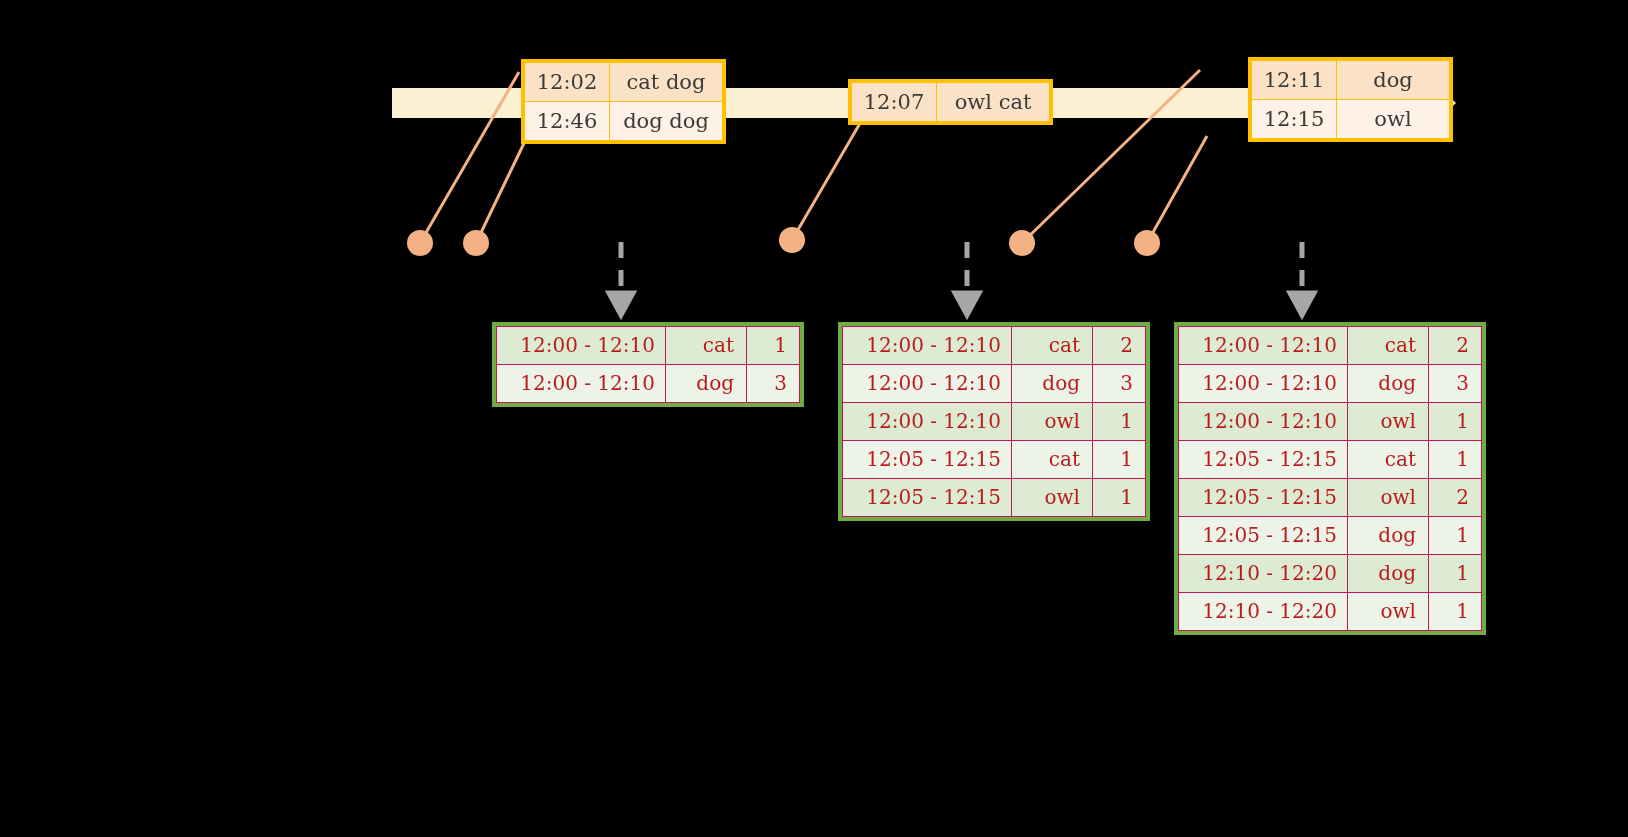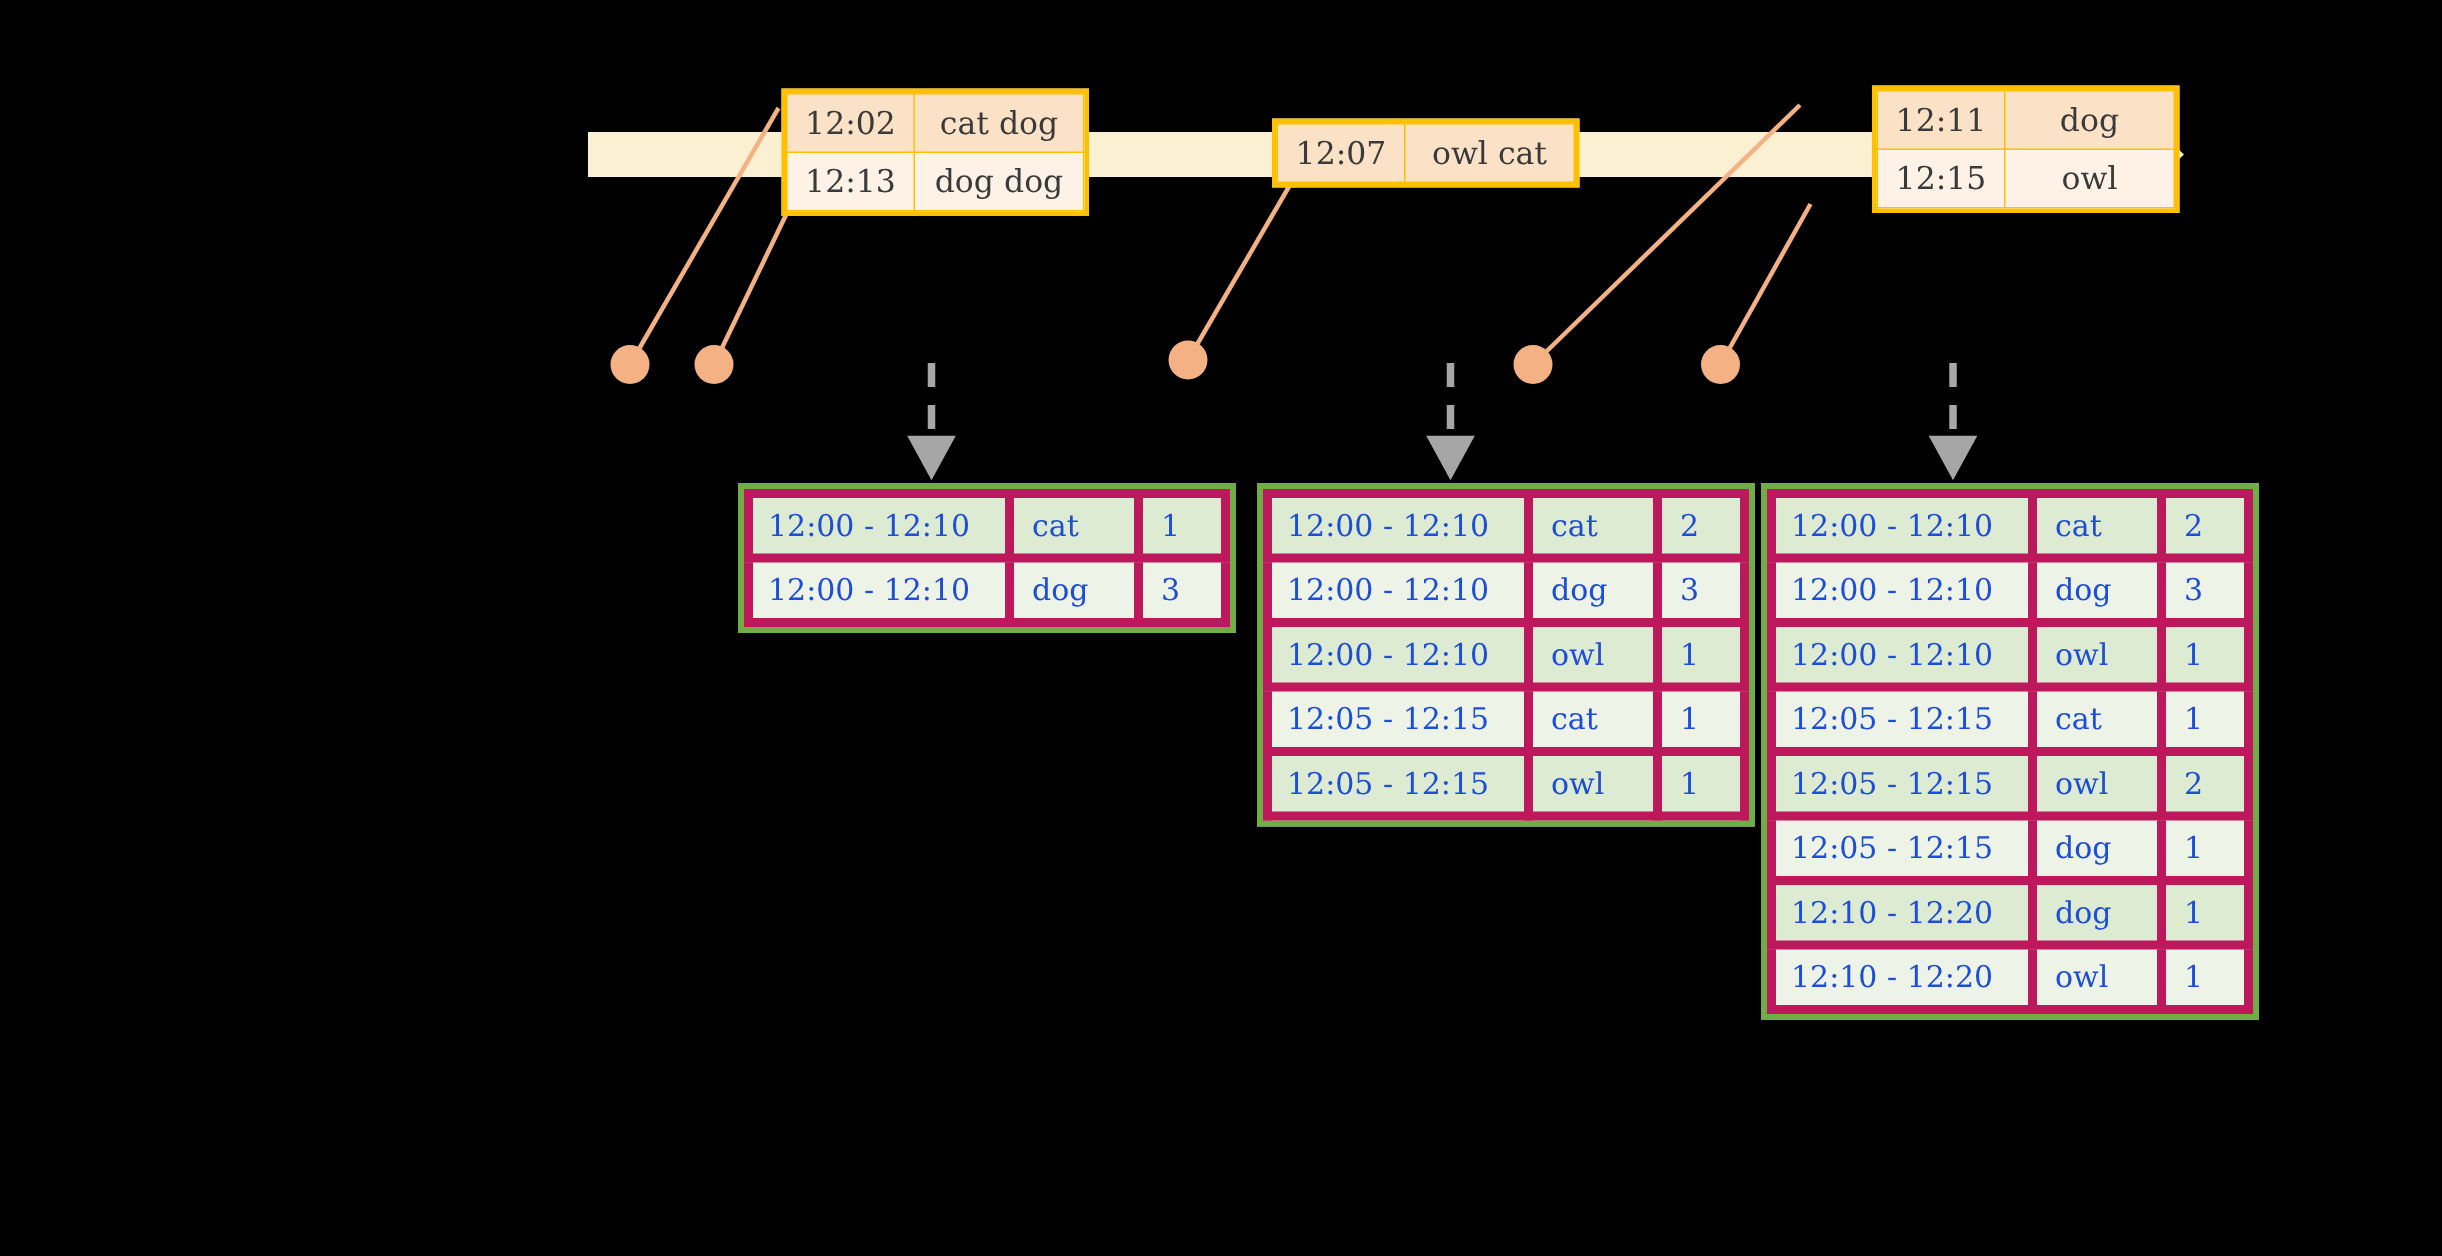--- a/index.html
+++ b/index.html
@@ -20,22 +20,22 @@
           font-family:"DejaVu Serif","Liberation Serif",serif;}
   .evt td.tm{width:84px;}
   .evt td.wd{width:112px;}
   .evt tr:nth-child(odd) td{background:#FBE2C6;}
   .evt tr:nth-child(even) td{background:#FDF2E5;}
   .evt.single tr td{background:#FBE2C6;}
 
   
   .res{position:absolute;border:4px solid #70AD47;background:#E2EFD9;}
   .res table{border-collapse:collapse;}
-  .res td{border:6px solid #be185d;font-size:20px;color:#1d4ed8;
-          text-align:left;padding:0;line-height:37px;height:37px;
+  .res td{border:1px solid #be185d;font-size:20px;color:#b91c1c;
+          text-align:right;padding:0;line-height:37px;height:37px;
           font-family:"DejaVu Serif","Liberation Serif",serif;}
   .res td.win{min-width:148px;padding:0 10px;}
   .res td.key{min-width:56px;padding:0 12px;}
   .res td.cnt{min-width:28px;padding:0 12px;}
   .res tr.sh td{background:#DEEBD3;}
   .res tr.lt td{background:#EDF3E7;}
 
   
   .dot{position:absolute;width:26px;height:26px;border-radius:50%;
        background:#F4B183;}
@@ -66,21 +66,21 @@
   <div class="dot" style="left:1134px;top:230px;"></div>
 
   <div class="evt" style="left:521px;top:59px;">
     <table>
       <tbody>
           <tr>
         <td class="tm">12:02</td>
         <td class="wd">cat dog</td>
       </tr>
       <tr>
-        <td class="tm">12:13</td>
+        <td class="tm">12:46</td>
         <td class="wd">dog dog</td>
       </tr>
     </tbody>
       </table>
   </div>
 
   <div class="evt single" style="left:848px;top:79px;">
     <table>
       <tbody>
           <tr>

